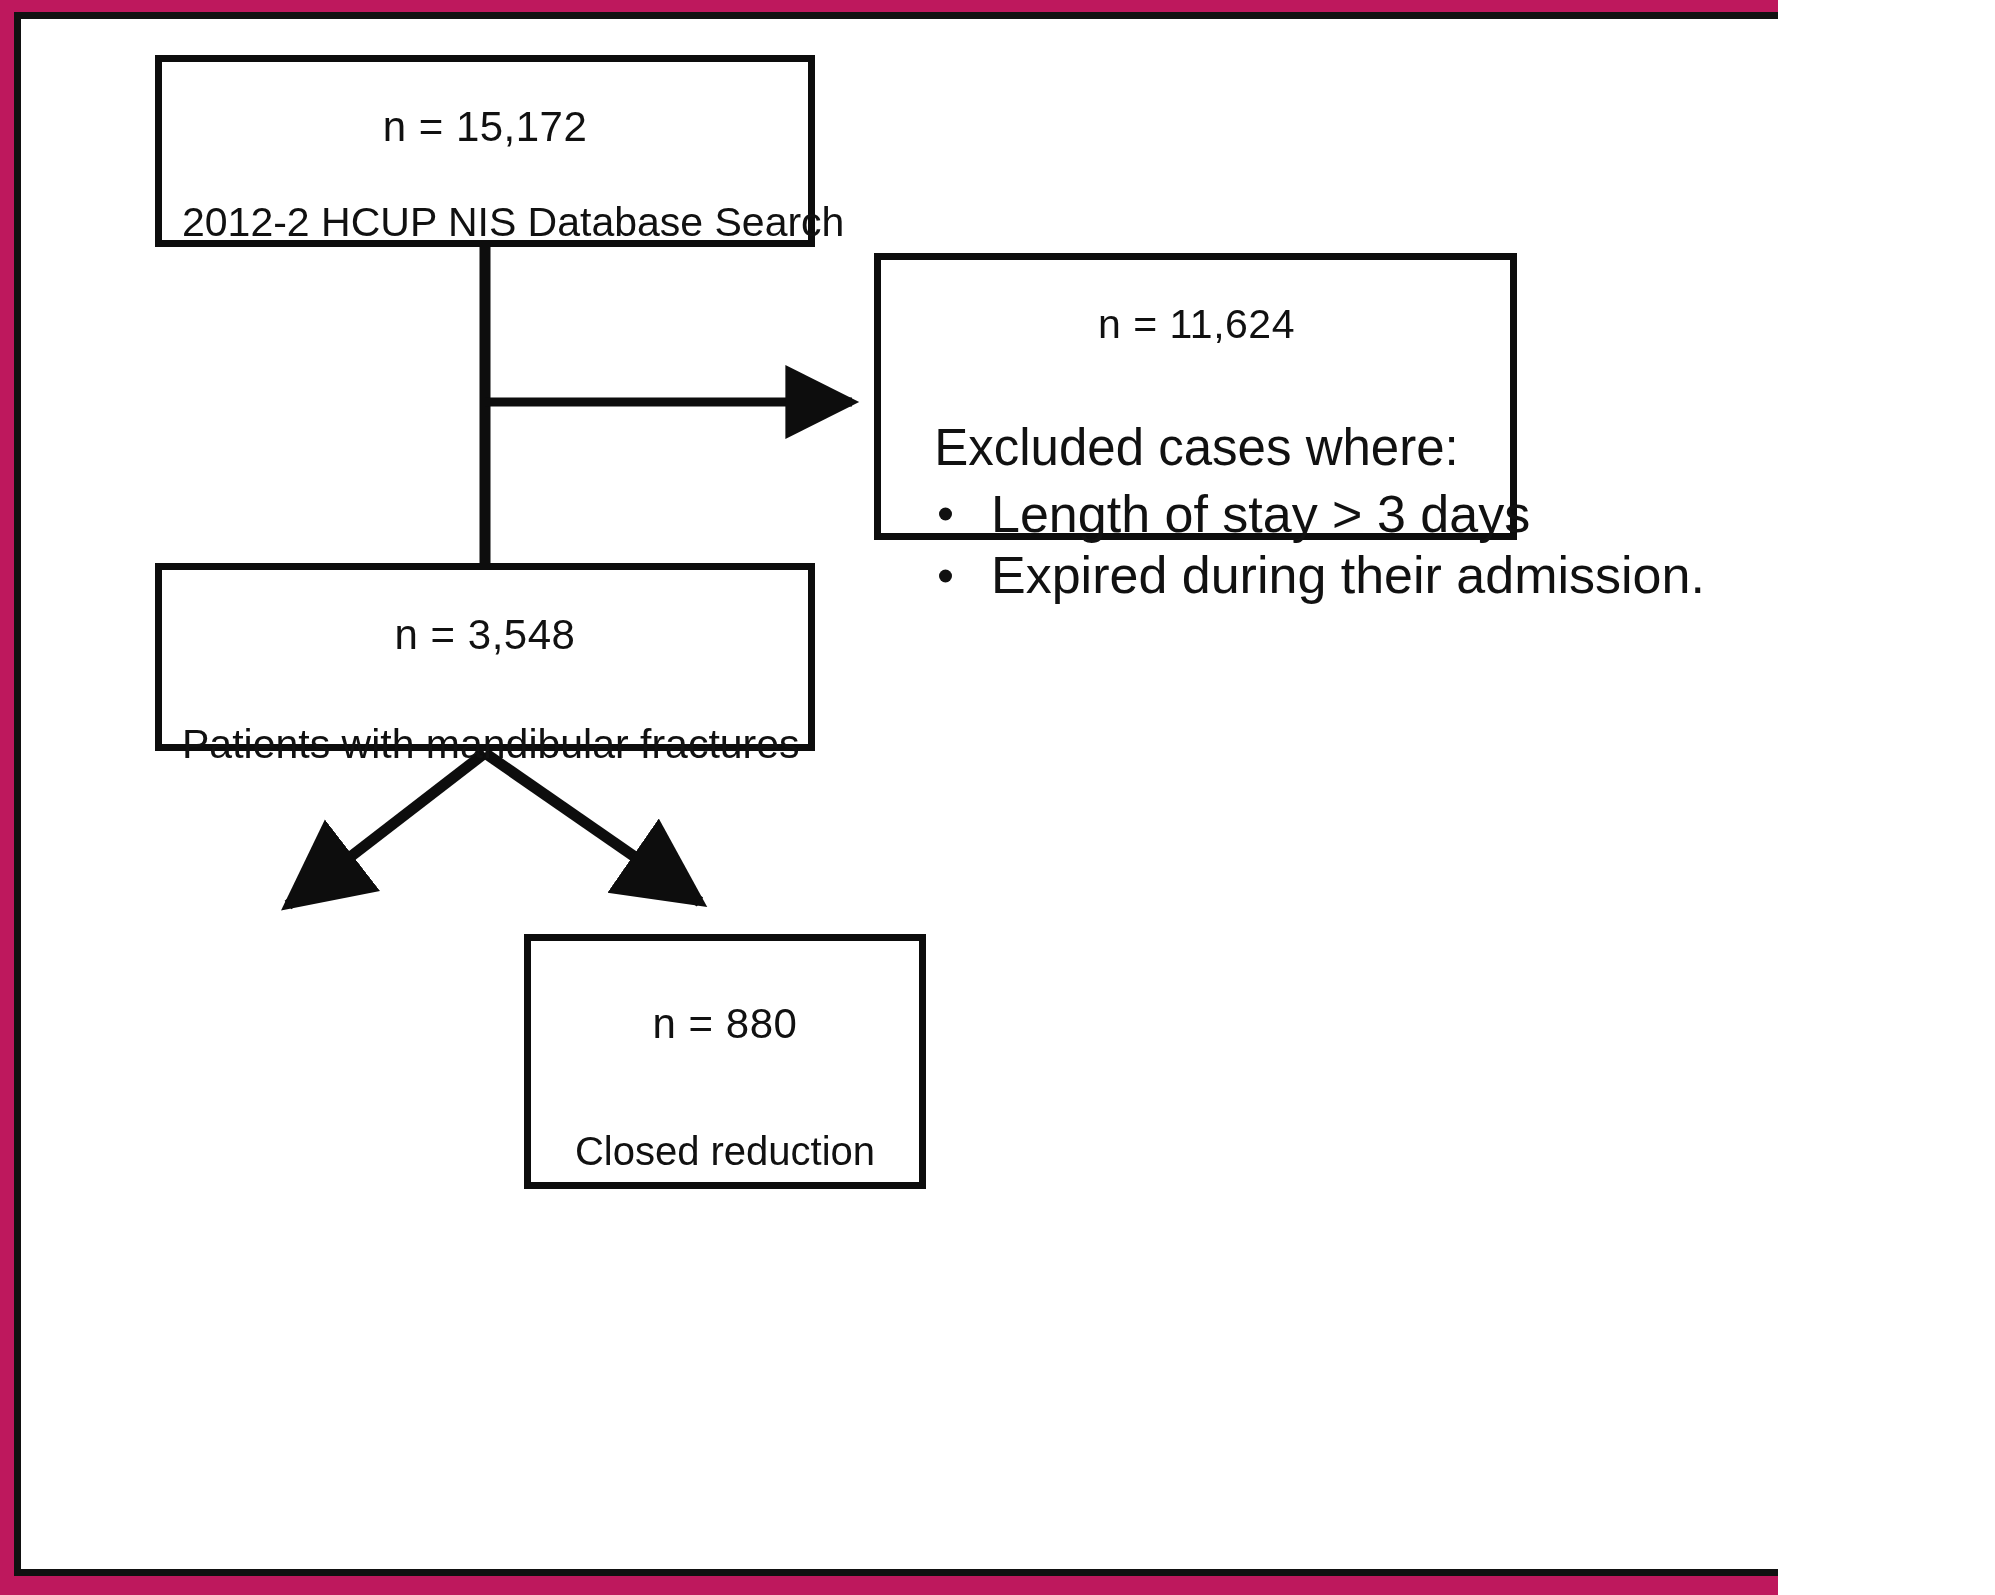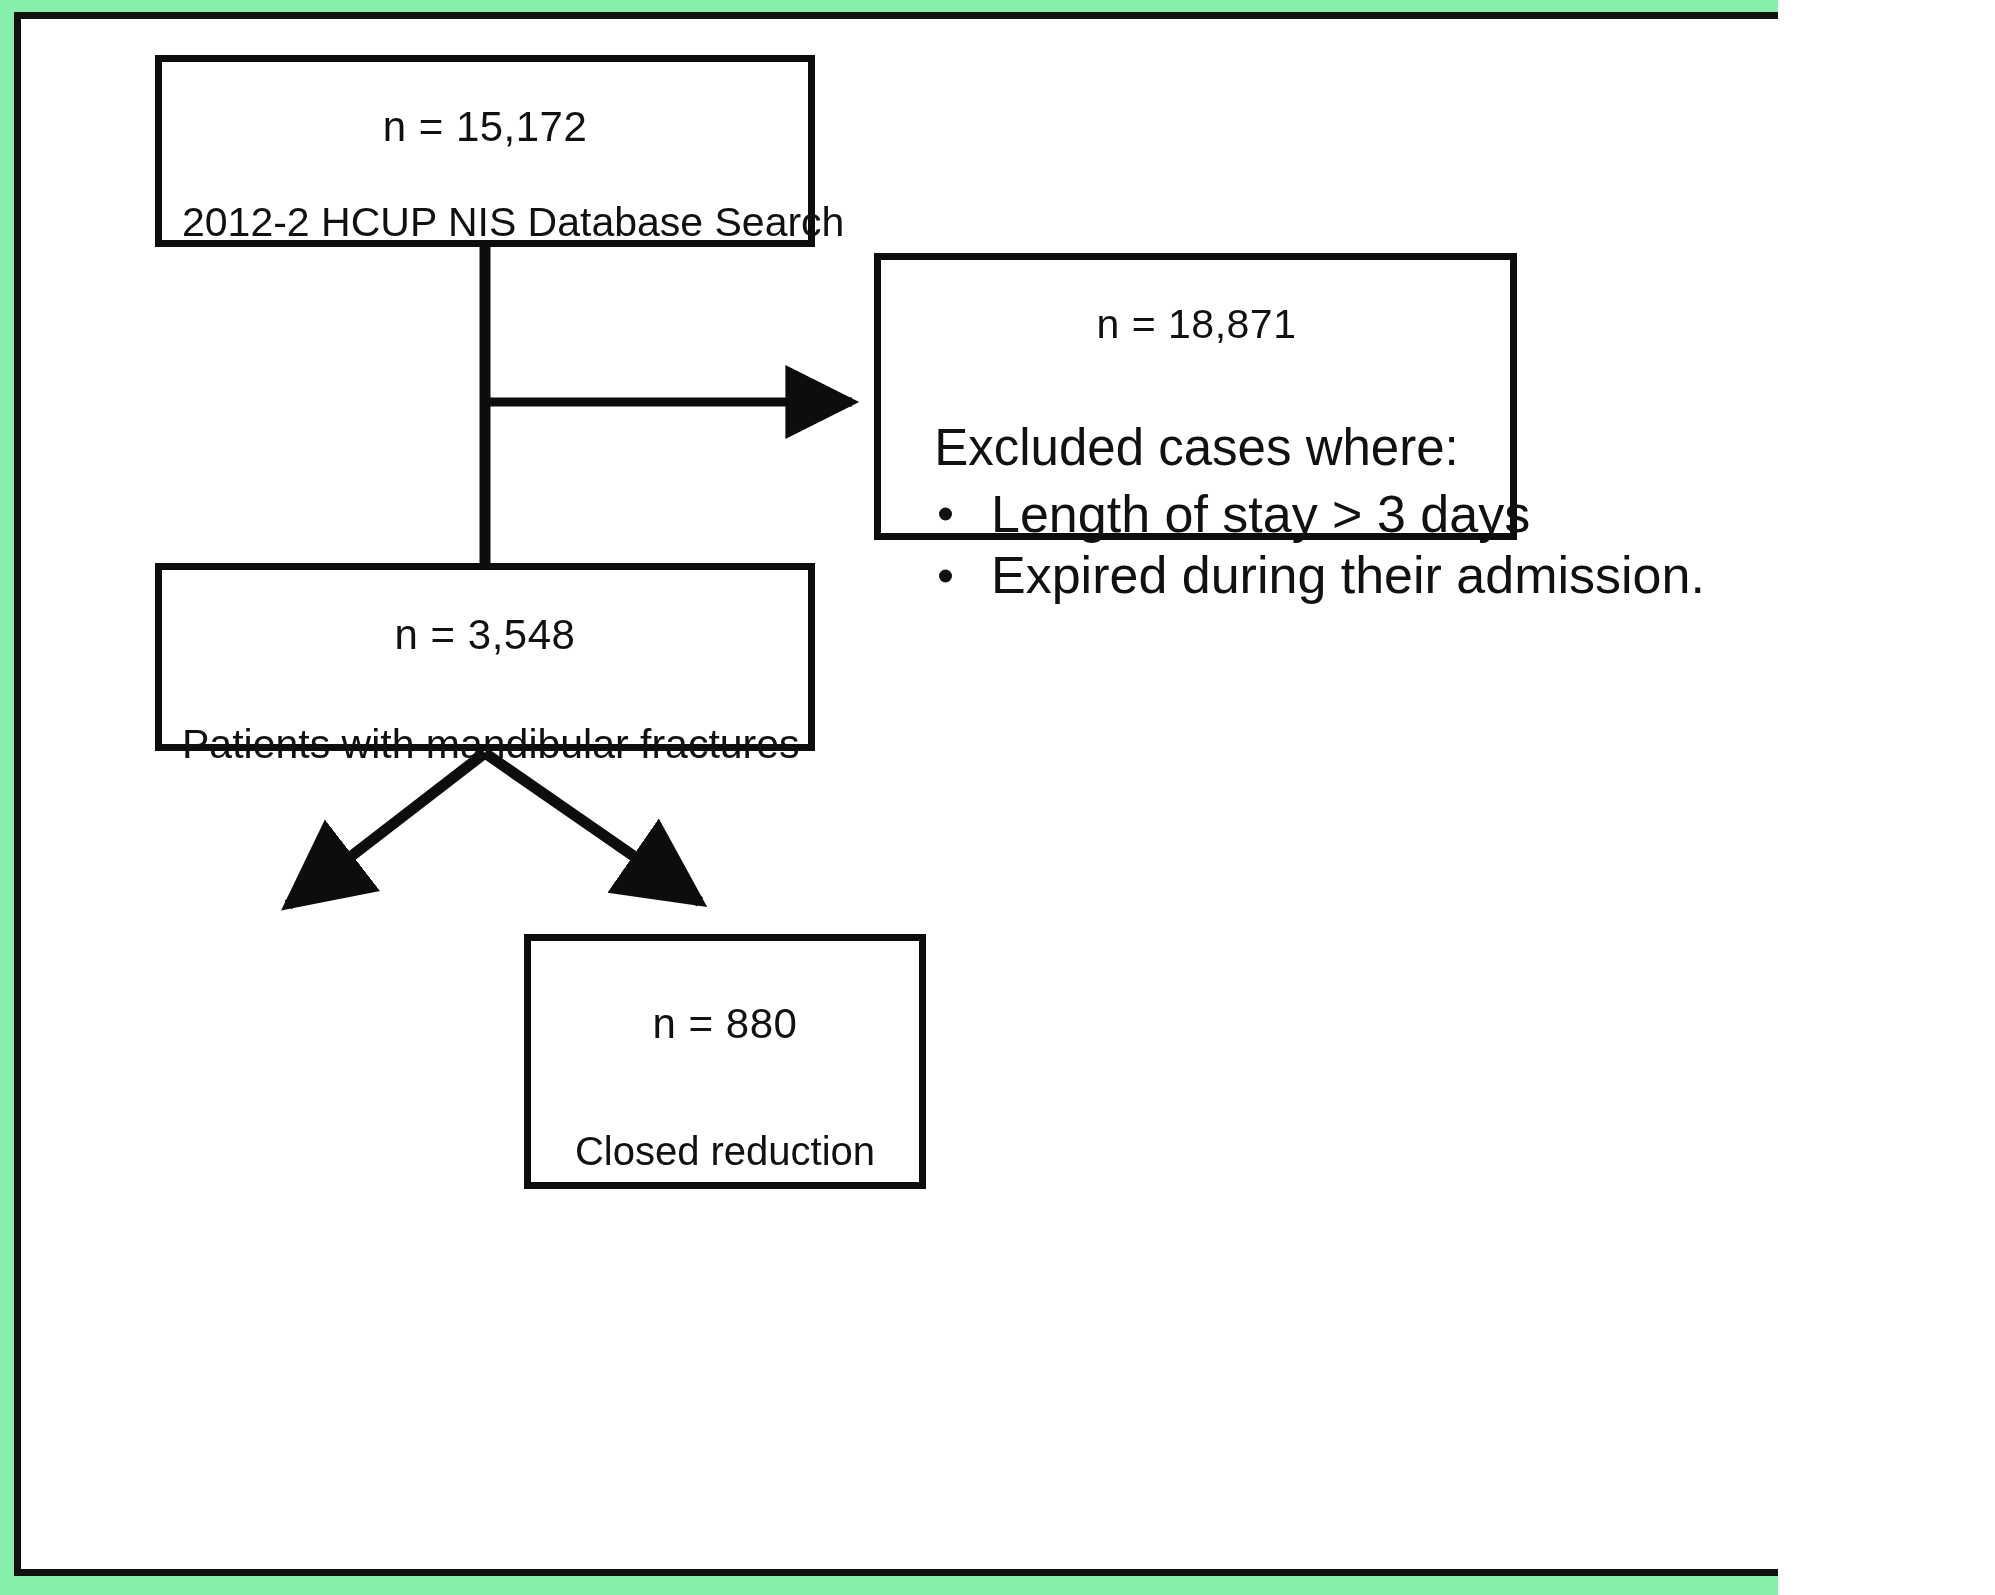--- a/index.html
+++ b/index.html
@@ -7,21 +7,21 @@
     padding: 0;
     background: #ffffff;
   }
   body {
     font-family: "Liberation Sans", sans-serif;
   }
   #figure {
     position: relative;
     width: 1778px;
     height: 1595px;
-    background: #86efac;
+    background: #be185d;
     overflow: hidden;
     text-decoration: underline;
   }
   
   #frame {
     position: absolute;
     left: 14px;
     top: 12px;
     width: 1955px;
     height: 1564px;
@@ -191,21 +191,21 @@
         <line x1="485" y1="753" x2="700" y2="902" stroke="#0d0d0d" stroke-width="11" marker-end="url(#arrowhead)"></line>
       </g>
     </svg>
 
     <div class="node" id="box-search">
       <div class="n-line">n = 15,172</div>
       <div class="desc">2012-2 HCUP NIS Database Search</div>
     </div>
 
     <div class="node" id="box-excluded">
-      <div class="n-line">n = 18,871</div>
+      <div class="n-line">n = 11,624</div>
       <div class="excl-title">Excluded cases where:</div>
       <ul class="bullets">
         <li>
           <span class="bullet-dot"></span>
           <span>Length of stay &gt; 3 days</span>
         </li>
         <li>
           <span class="bullet-dot"></span>
           <span>Expired during their admission.</span>
         </li>

